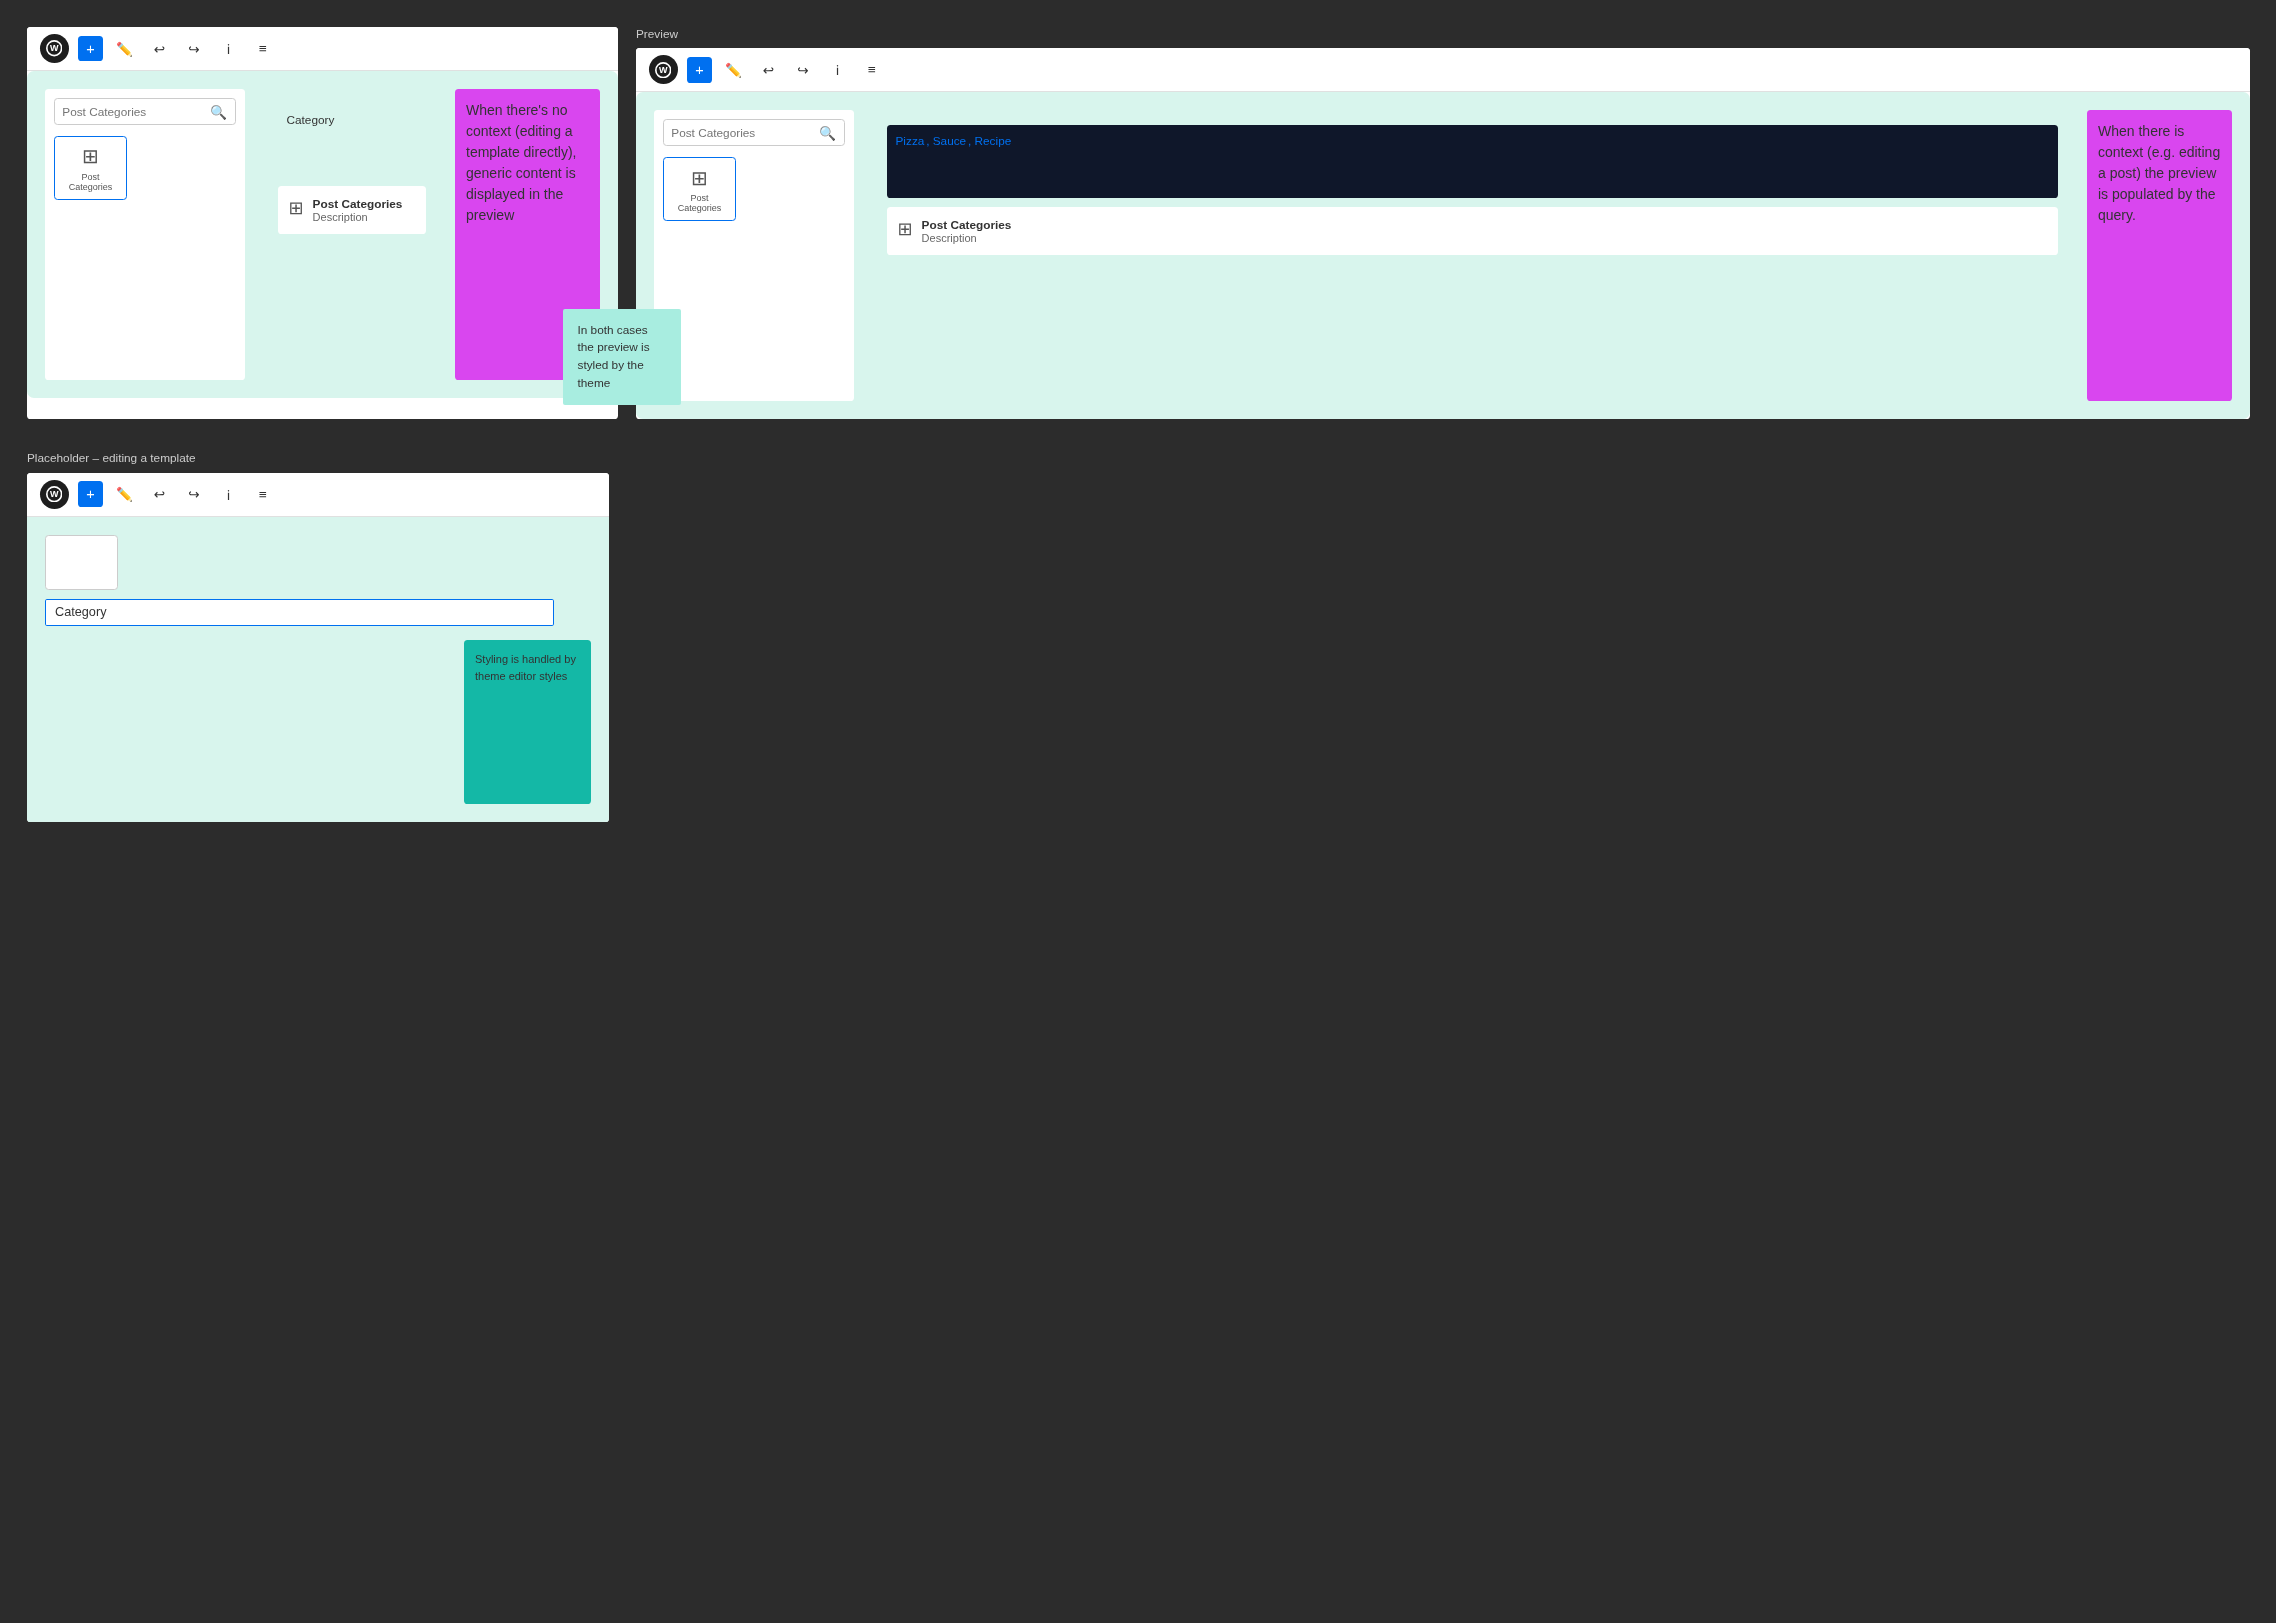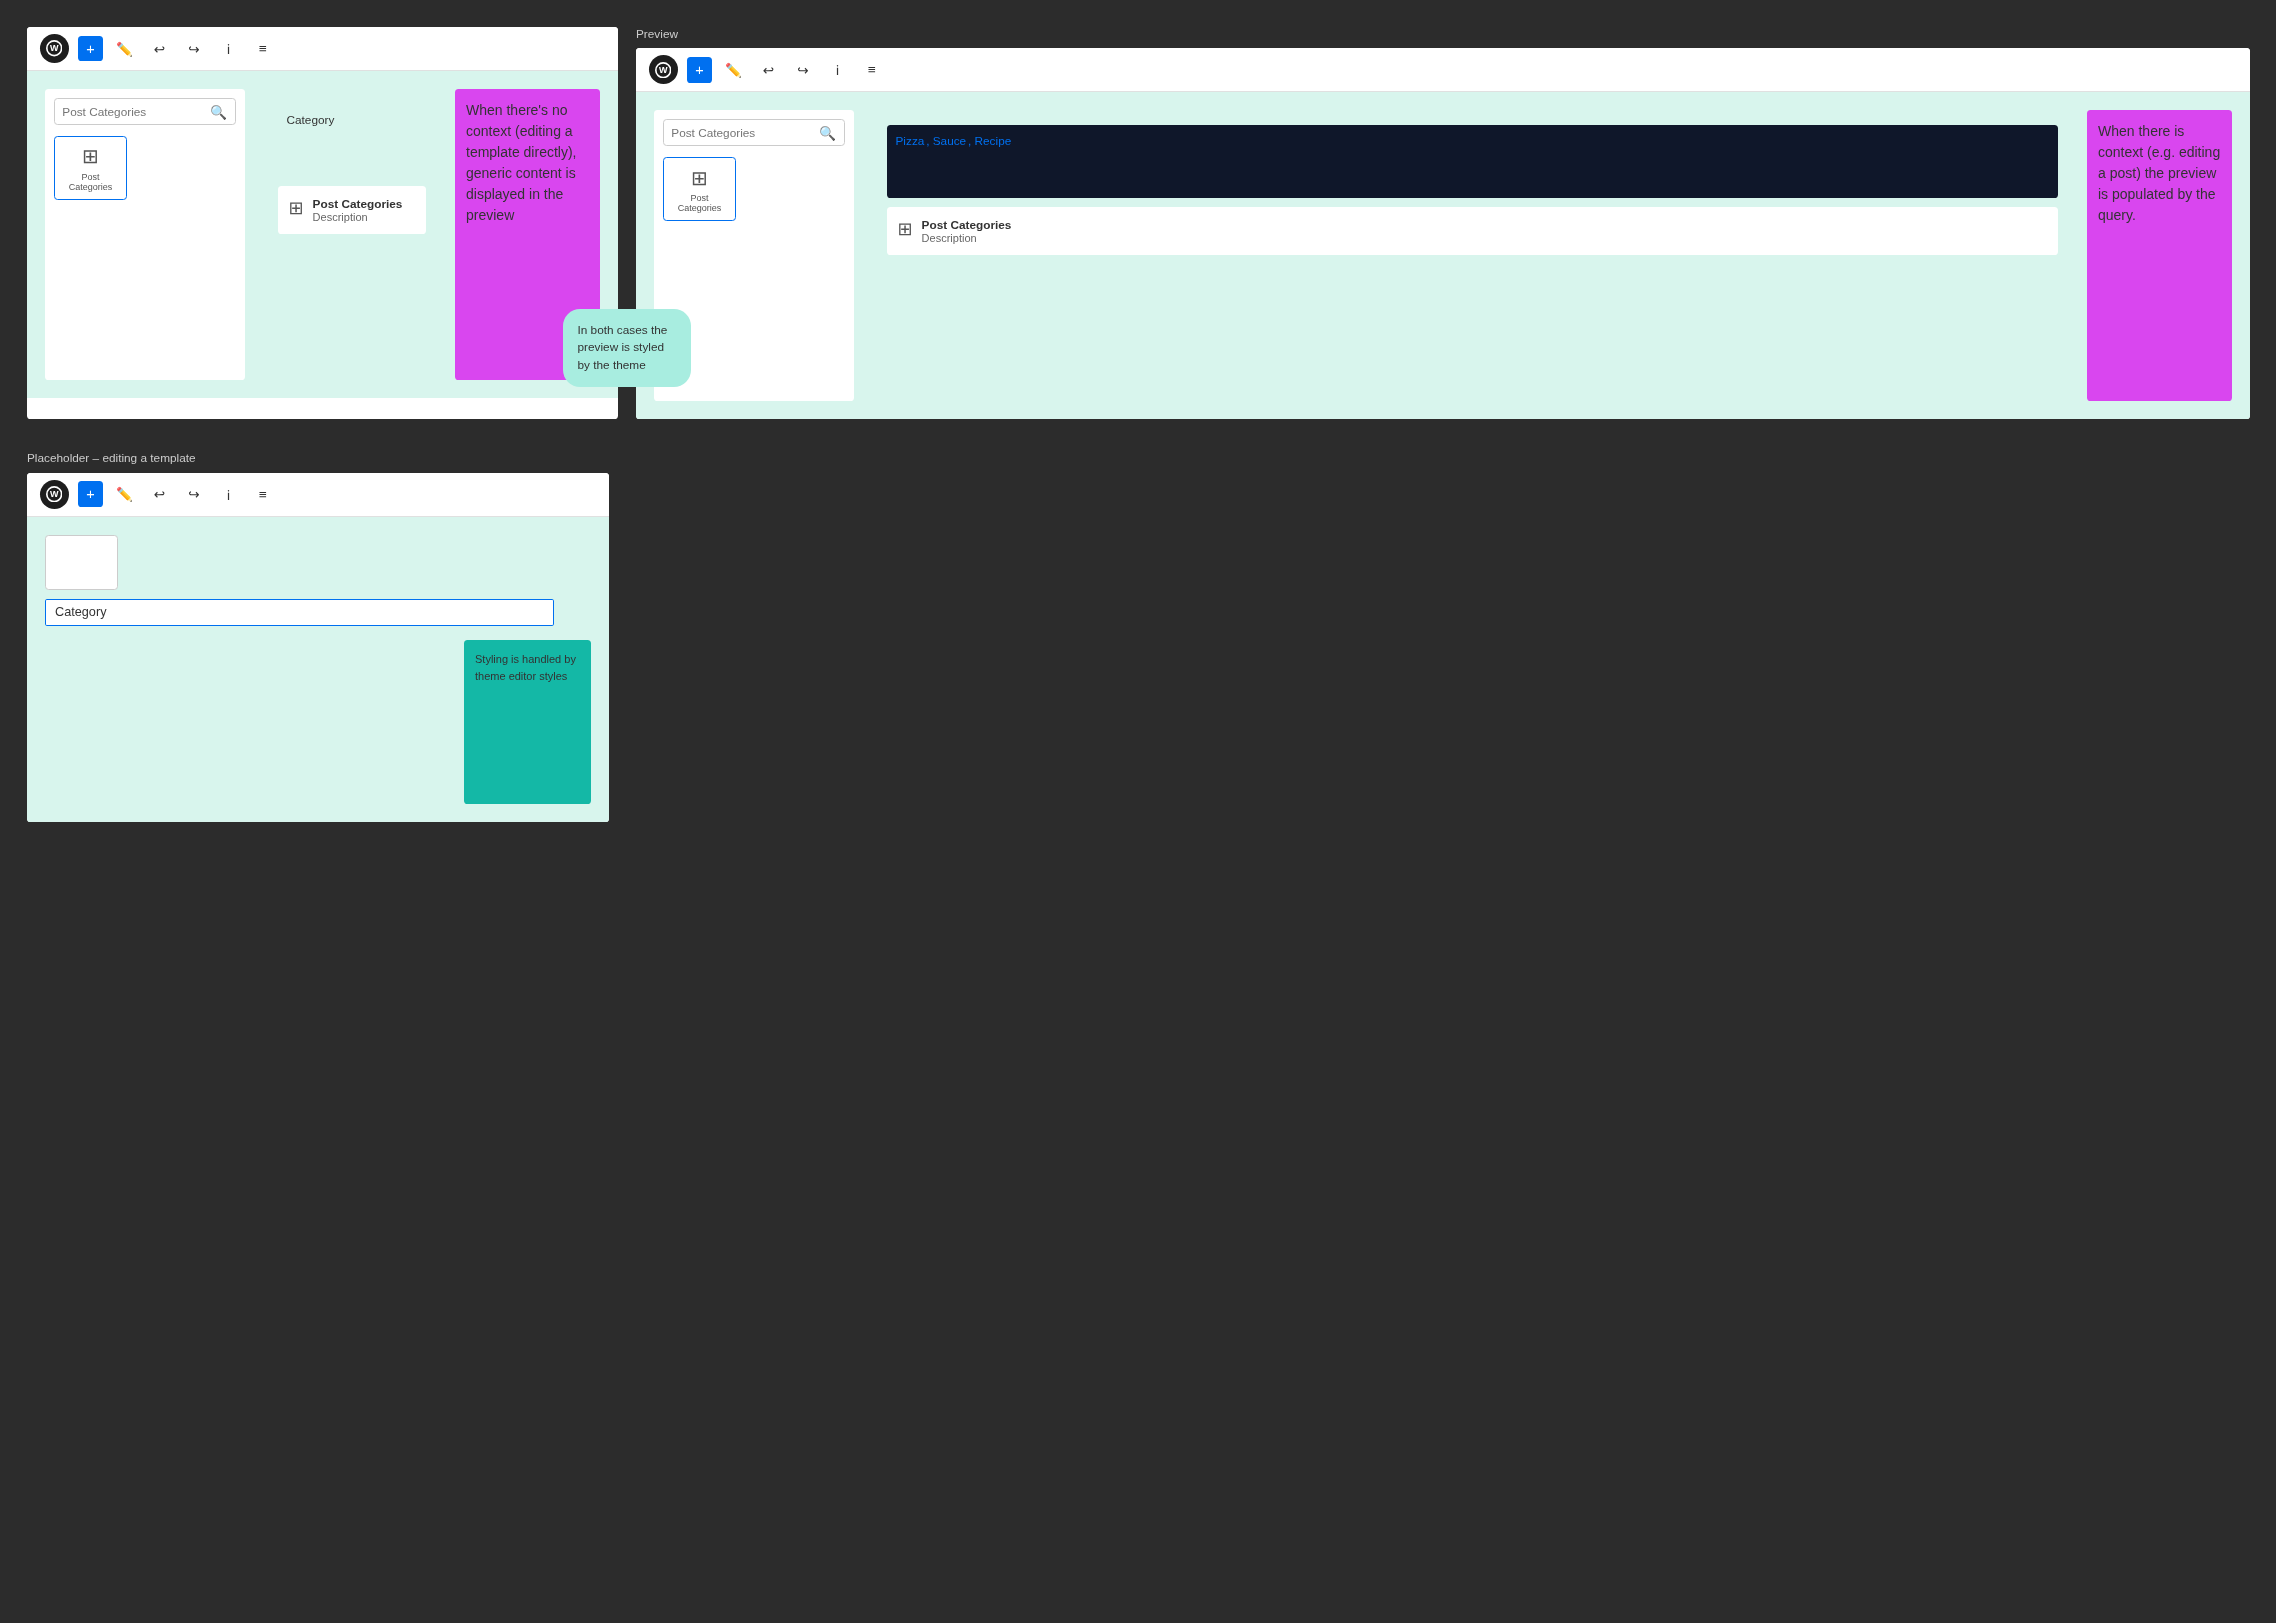--- a/index.html
+++ b/index.html
@@ -78,20 +78,21 @@
       height: 25.5px;
       font-size: 14.5px;
     }
 
     .editor-content {
       background: #d8f5ed;
       min-height: 327px;
       padding: 18px;
       display: flex;
       gap: 18px;
+      border-radius: 7px;
     }
 
     
     .editor-sidebar {
       background: #fff;
       border-radius: 3.6px;
       padding: 9px;
       width: 200px;
       flex-shrink: 0;
     }
@@ -268,26 +269,26 @@
     }
 
     
     .panels-wrapper {
       position: relative;
     }
 
     .floating-annotation {
       position: absolute;
       background: #a8ede0;
-      border-radius: 17px;
+      border-radius: 2px;
       padding: 12.7px 14.5px;
       font-size: 11.8px;
       color: #333;
       line-height: 1.5;
-      width: 128px;
+      width: 118px;
       z-index: 10;
       top: 282px;
       left: 536px;
     }
 
     .selected-block-icon {
       border: 1.8px solid #0070f0;
       border-radius: 3.6px;
     }
   </style>

